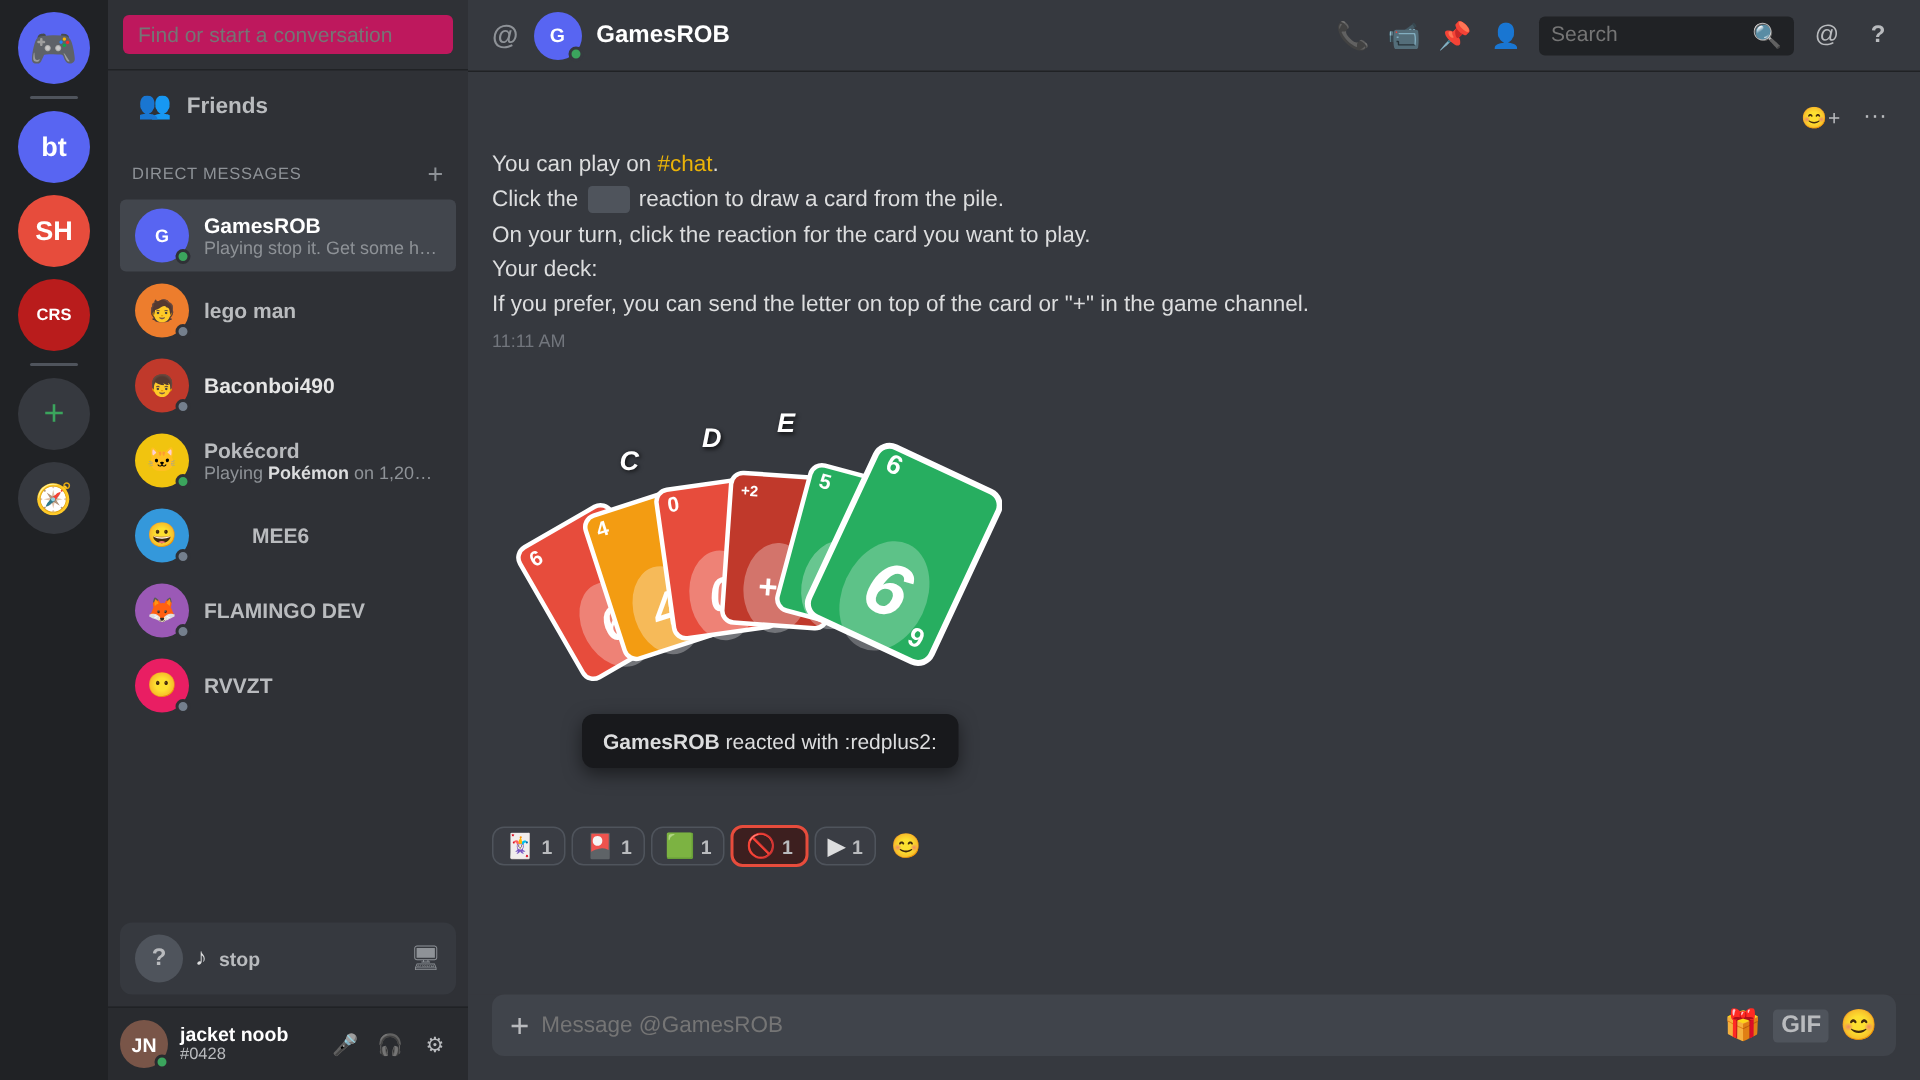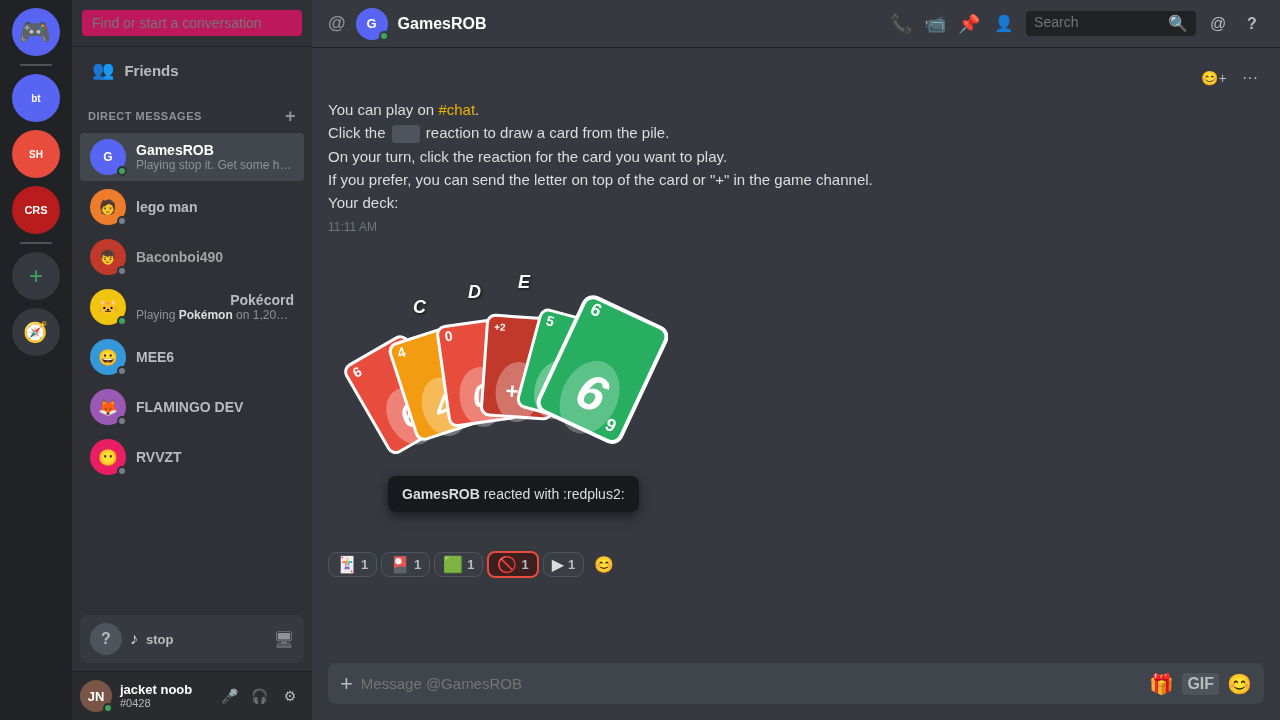--- a/index.html
+++ b/index.html
@@ -27,21 +27,21 @@
       flex-shrink: 0;
     }
     .server-icon.discord-home {
       background: #5865f2;
       color: white;
       font-size: 22px;
     }
     .server-icon.text-icon {
       background: #36393f;
       color: #dcddde;
-      font-size: 10px;
+      font-size: 18px;
     }
     .server-separator {
       width: 32px;
       height: 2px;
       background: #4f545c;
       border-radius: 1px;
     }
     .add-server-btn {
       width: 48px;
       height: 48px;
@@ -112,21 +112,21 @@
 
     <div style="padding:10px 10px; border-bottom:1px solid #202225;">
       <input type="text" style="width: 100%; background: #be185d; border: none; border-radius: 4px; padding: 5px 10px; color: rgb(220, 221, 222); font-size: 14px; outline: none;" placeholder="Find or start a conversation">
     </div>
 
     <div class="dm-friends" style="display:flex;align-items:center;gap:10px;padding:8px 12px;margin:4px 8px;border-radius:4px;cursor:pointer;color:#b9bbbe;">
       <span style="font-size:18px;">👥</span>
       <span style="font-weight:600;font-size:15px;">Friends</span>
     </div>
 
-    <div style="display:flex;align-items:center;justify-content:space-between;padding:14px 16px 4px;font-size:11px;font-weight:700;text-transform:uppercase;color:#8e9297;letter-spacing:0.5px;text-align:right;">
+    <div style="display:flex;align-items:center;justify-content:space-between;padding:14px 16px 4px;font-size:11px;font-weight:400;text-transform:uppercase;color:#8e9297;letter-spacing:0.5px;text-align:right;">
       <span>DIRECT MESSAGES</span>
       <span style="cursor:pointer;font-size:18px;line-height:1;">+</span>
     </div>
 
     <div style="flex:1;overflow-y:auto;padding:4px 8px;">
 
       <div style="display:flex;align-items:center;gap:10px;padding:6px 10px;border-radius:4px;background:#42464d;cursor:pointer;margin-bottom:2px;">
         <div style="width:36px;height:36px;border-radius:50%;background:#5865f2;display:flex;align-items:center;justify-content:center;font-size:12px;font-weight:700;color:white;position:relative;flex-shrink:0;">
           G
           <span style="width:10px;height:10px;border-radius:50%;background:#3ba55d;position:absolute;bottom:-1px;right:-1px;border:2px solid #2f3136;"></span>
@@ -146,42 +146,42 @@
           <div style="font-size:14px;font-weight:600;color:#b9bbbe;white-space:nowrap;overflow:hidden;text-overflow:ellipsis;">lego man</div>
         </div>
       </div>
 
       <div style="display:flex;align-items:center;gap:10px;padding:6px 10px;border-radius:4px;cursor:pointer;margin-bottom:2px;">
         <div style="width:36px;height:36px;border-radius:50%;background:#c0392b;display:flex;align-items:center;justify-content:center;font-size:14px;font-weight:700;color:white;position:relative;flex-shrink:0;">
           👦
           <span style="width:10px;height:10px;border-radius:50%;background:#747f8d;position:absolute;bottom:-1px;right:-1px;border:2px solid #2f3136;"></span>
         </div>
         <div style="flex:1;min-width:0;">
-          <div style="font-size:14px;font-weight:600;color:#a3a3a3;white-space:nowrap;overflow:hidden;text-overflow:ellipsis;">Baconboi490</div>
+          <div style="font-size:14px;font-weight:600;color:#e5e5e5;white-space:nowrap;overflow:hidden;text-overflow:ellipsis;">Baconboi490</div>
         </div>
       </div>
 
       <div style="display:flex;align-items:center;gap:10px;padding:6px 10px;border-radius:4px;cursor:pointer;margin-bottom:2px;">
         <div style="width:36px;height:36px;border-radius:50%;background:#f1c40f;display:flex;align-items:center;justify-content:center;font-size:16px;position:relative;flex-shrink:0;">
           🐱
           <span style="width:10px;height:10px;border-radius:50%;background:#3ba55d;position:absolute;bottom:-1px;right:-1px;border:2px solid #2f3136;"></span>
         </div>
         <div style="flex:1;min-width:0;">
-          <div style="font-size:14px;font-weight:600;color:#b9bbbe;white-space:nowrap;overflow:hidden;text-overflow:ellipsis;text-align:right;">Pokécord</div>
+          <div style="font-size:14px;font-weight:600;color:#b9bbbe;white-space:nowrap;overflow:hidden;text-overflow:ellipsis;">Pokécord</div>
           <div style="font-size:12px;color:#8e9297;white-space:nowrap;overflow:hidden;text-overflow:ellipsis;">Playing <strong style="color:#dcddde;">Pokémon</strong> on 1,200,2...</div>
         </div>
       </div>
 
       <div style="display:flex;align-items:center;gap:10px;padding:6px 10px;border-radius:4px;cursor:pointer;margin-bottom:2px;">
         <div style="width:36px;height:36px;border-radius:50%;background:#3498db;display:flex;align-items:center;justify-content:center;font-size:16px;position:relative;flex-shrink:0;">
           😀
           <span style="width:10px;height:10px;border-radius:50%;background:#747f8d;position:absolute;bottom:-1px;right:-1px;border:2px solid #2f3136;"></span>
         </div>
         <div style="flex:1;min-width:0;">
-          <div style="font-size:14px;font-weight:600;color:#b9bbbe;white-space:nowrap;overflow:hidden;text-overflow:ellipsis;">MEE6</div>
+          <div style="font-size:14px;font-weight:600;color:#b9bbbe;white-space:nowrap;overflow:hidden;text-overflow:ellipsis;margin-left:32px;">MEE6</div>
         </div>
       </div>
 
       <div style="display:flex;align-items:center;gap:10px;padding:6px 10px;border-radius:4px;cursor:pointer;margin-bottom:2px;">
         <div style="width:36px;height:36px;border-radius:50%;background:#9b59b6;display:flex;align-items:center;justify-content:center;font-size:16px;position:relative;flex-shrink:0;">
           🦊
           <span style="width:10px;height:10px;border-radius:50%;background:#747f8d;position:absolute;bottom:-1px;right:-1px;border:2px solid #2f3136;"></span>
         </div>
         <div style="flex:1;min-width:0;">
           <div style="font-size:14px;font-weight:600;color:#b9bbbe;white-space:nowrap;overflow:hidden;text-overflow:ellipsis;">FLAMINGO DEV</div>
@@ -252,22 +252,22 @@
 
       <div style="display:flex;justify-content:flex-end;margin-bottom:4px;gap:8px;">
         <div style="width:28px;height:28px;display:flex;align-items:center;justify-content:center;cursor:pointer;color:#b9bbbe;font-size:14px;">😊+</div>
         <div style="width:28px;height:28px;display:flex;align-items:center;justify-content:center;cursor:pointer;color:#b9bbbe;font-size:16px;">···</div>
       </div>
 
       <div style="padding:2px 0 4px 0;color:#dcddde;font-size:15px;line-height:1.55;">
         <div>You can play on <span style="color:#eab308;cursor:pointer;">#chat</span>.</div>
         <div>Click the <span style="display:inline-block;width:28px;height:18px;background:#4f545c;border-radius:3px;vertical-align:middle;margin:0 2px;"></span> reaction to draw a card from the pile.</div>
         <div>On your turn, click the reaction for the card you want to play.</div>
+        <div>Your deck:</div>
         <div>If you prefer, you can send the letter on top of the card or "+" in the game channel.</div>
-        <div>Your deck:</div>
       </div>
 
       <div style="color:#72767d;font-size:12px;margin:2px 0 4px 0;">
         <span>11:11 AM</span>
       </div>
 
       <div style="position:relative;width:360px;height:260px;margin:4px 0 8px 0;">
 
         <span style="position:absolute;top:55px;left:85px;color:white;font-weight:900;font-size:18px;font-style:italic;text-shadow:1px 1px 3px rgba(0,0,0,0.8);z-index:10;">C</span>
         <span style="position:absolute;top:40px;left:140px;color:white;font-weight:900;font-size:18px;font-style:italic;text-shadow:1px 1px 3px rgba(0,0,0,0.8);z-index:10;">D</span>

